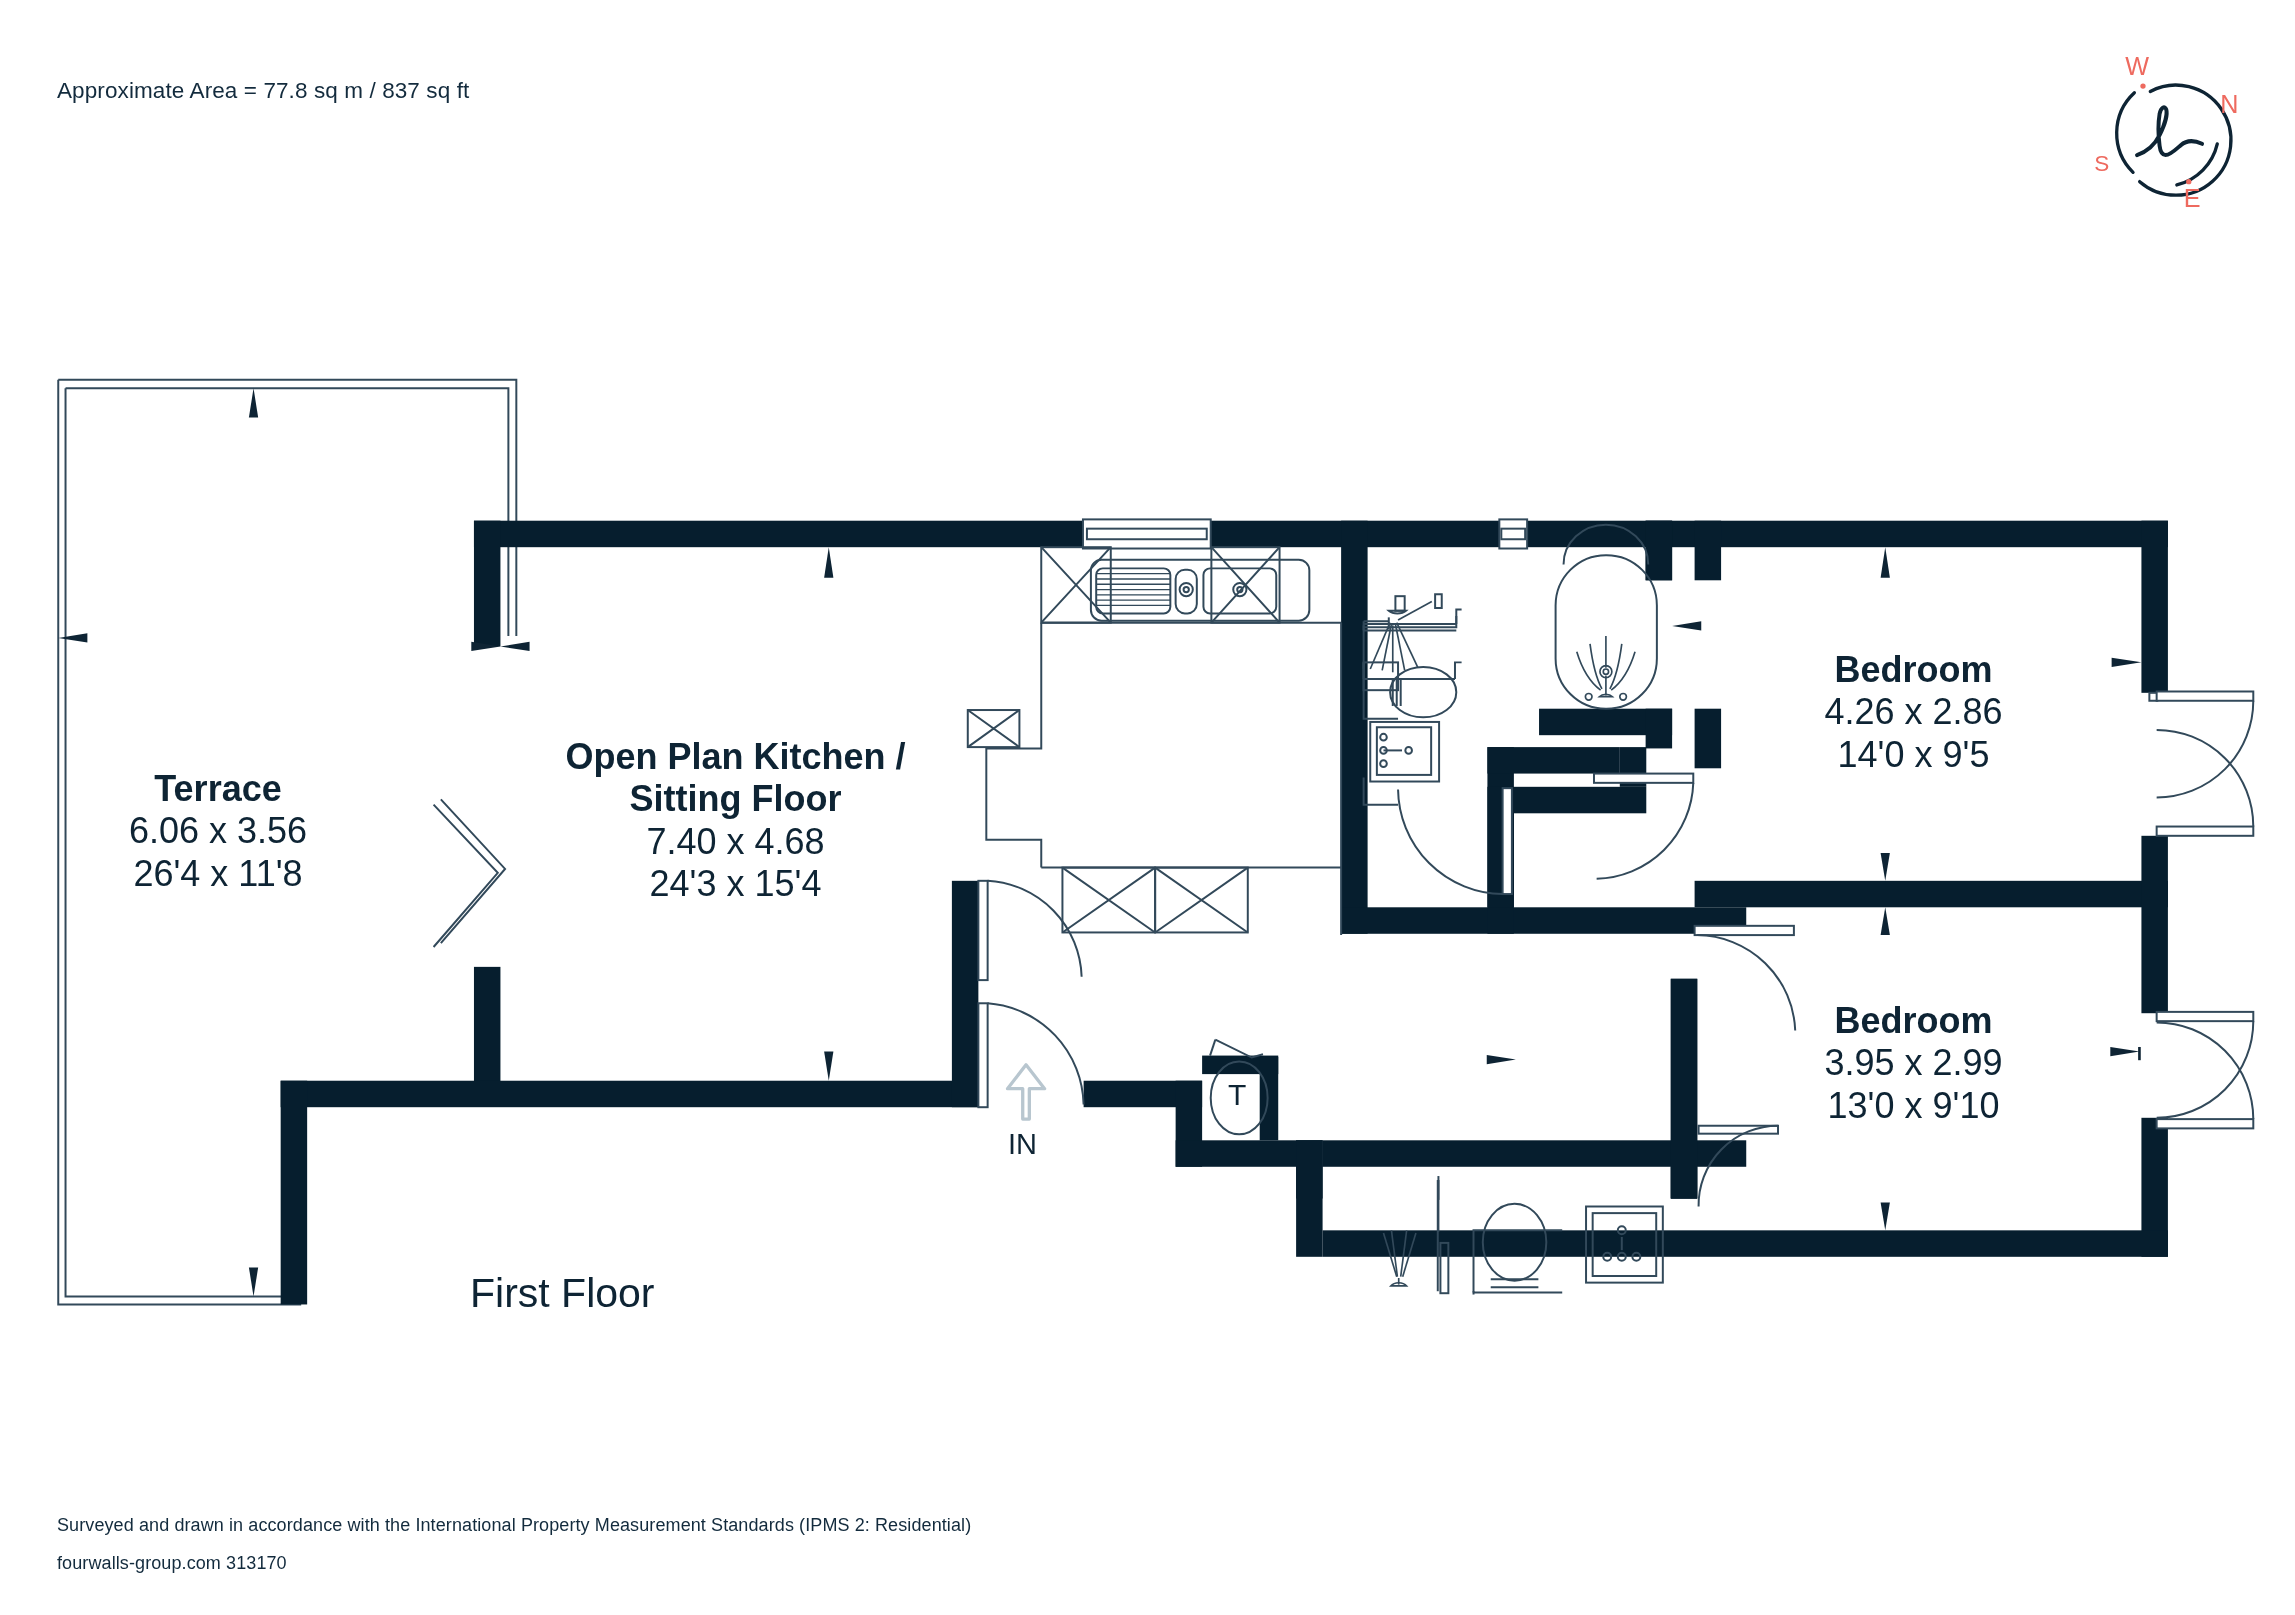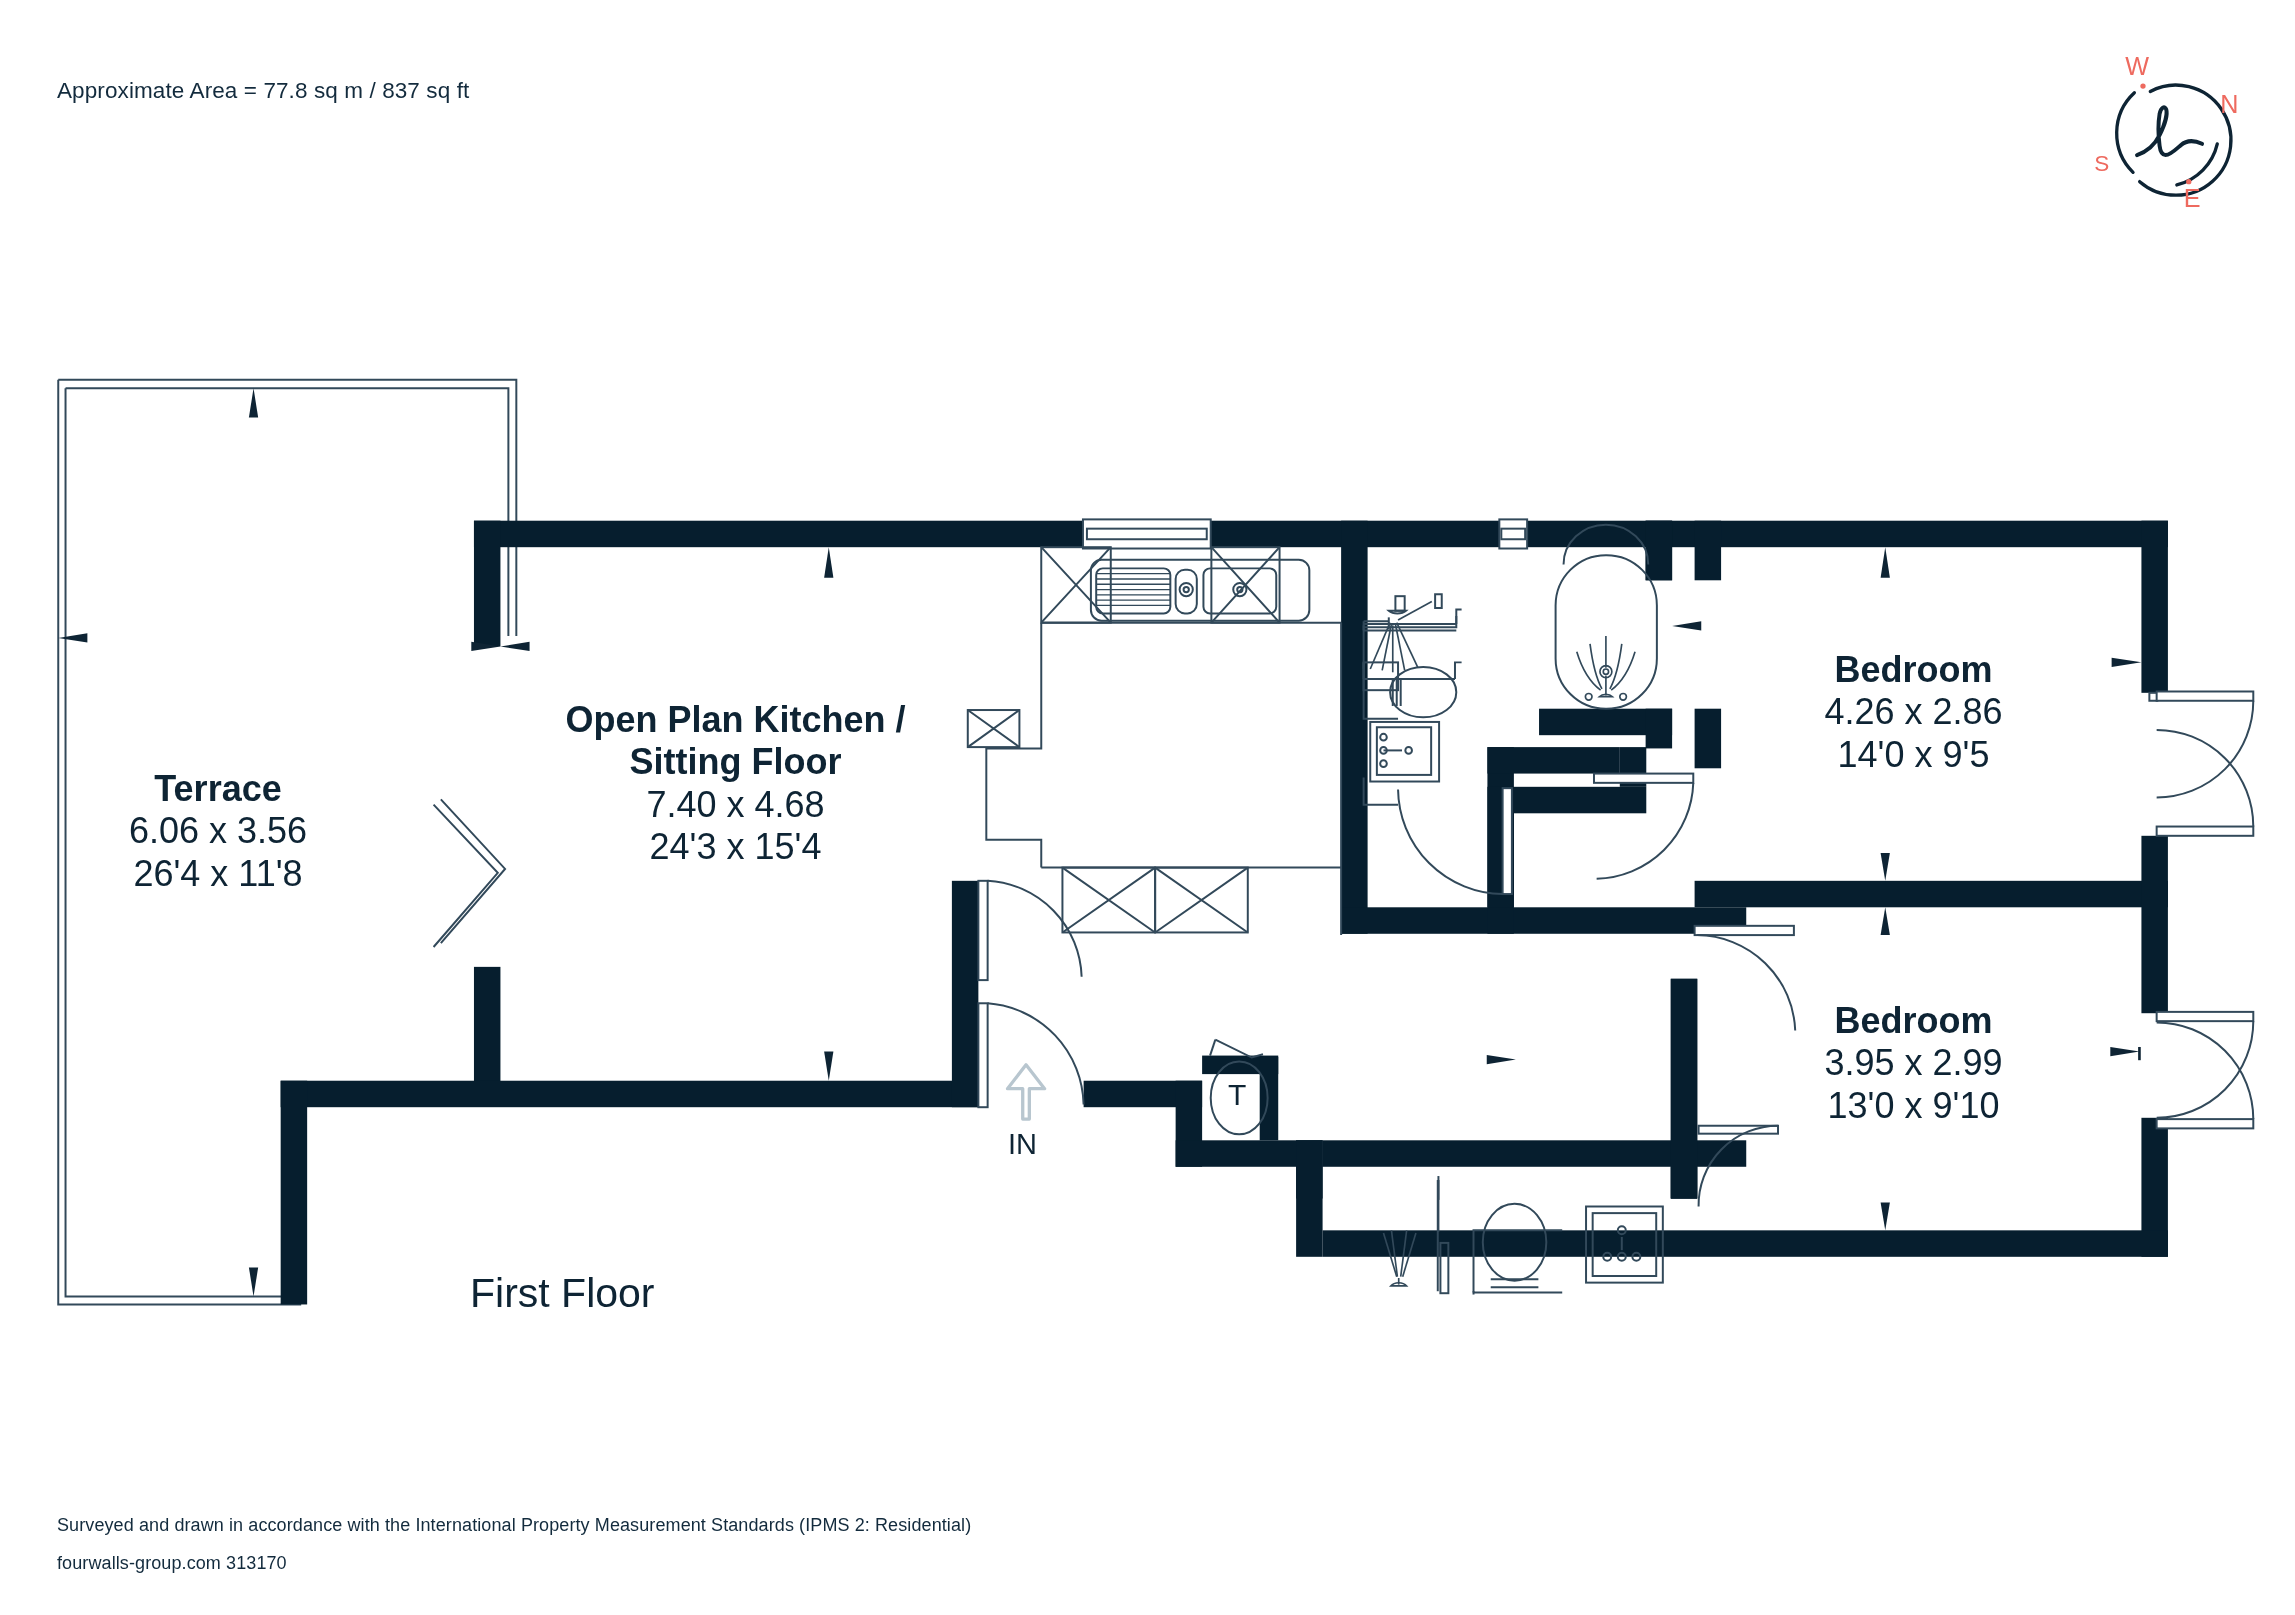--- a/index.html
+++ b/index.html
@@ -394,21 +394,21 @@
     </g>
 
   </svg>
 
   <div class="room-label" style="left:99px; top:768px; width:238px;">
     <span class="rl-name">Terrace</span>
     <span class="rl-dim">6.06 x 3.56</span>
     <span class="rl-dim">26'4 x 11'8</span>
   </div>
 
-  <div class="room-label" style="left:530px; top:699px; width:411px;">
+  <div class="room-label" style="left:530px; top:736px; width:411px;">
     <span class="rl-name">Open Plan Kitchen /</span>
     <span class="rl-name">Sitting Floor</span>
     <span class="rl-dim">7.40 x 4.68</span>
     <span class="rl-dim">24'3 x 15'4</span>
   </div>
 
   <div class="room-label" style="left:1748px; top:649px; width:331px;">
     <span class="rl-name">Bedroom</span>
     <span class="rl-dim">4.26 x 2.86</span>
     <span class="rl-dim">14'0 x 9'5</span>

